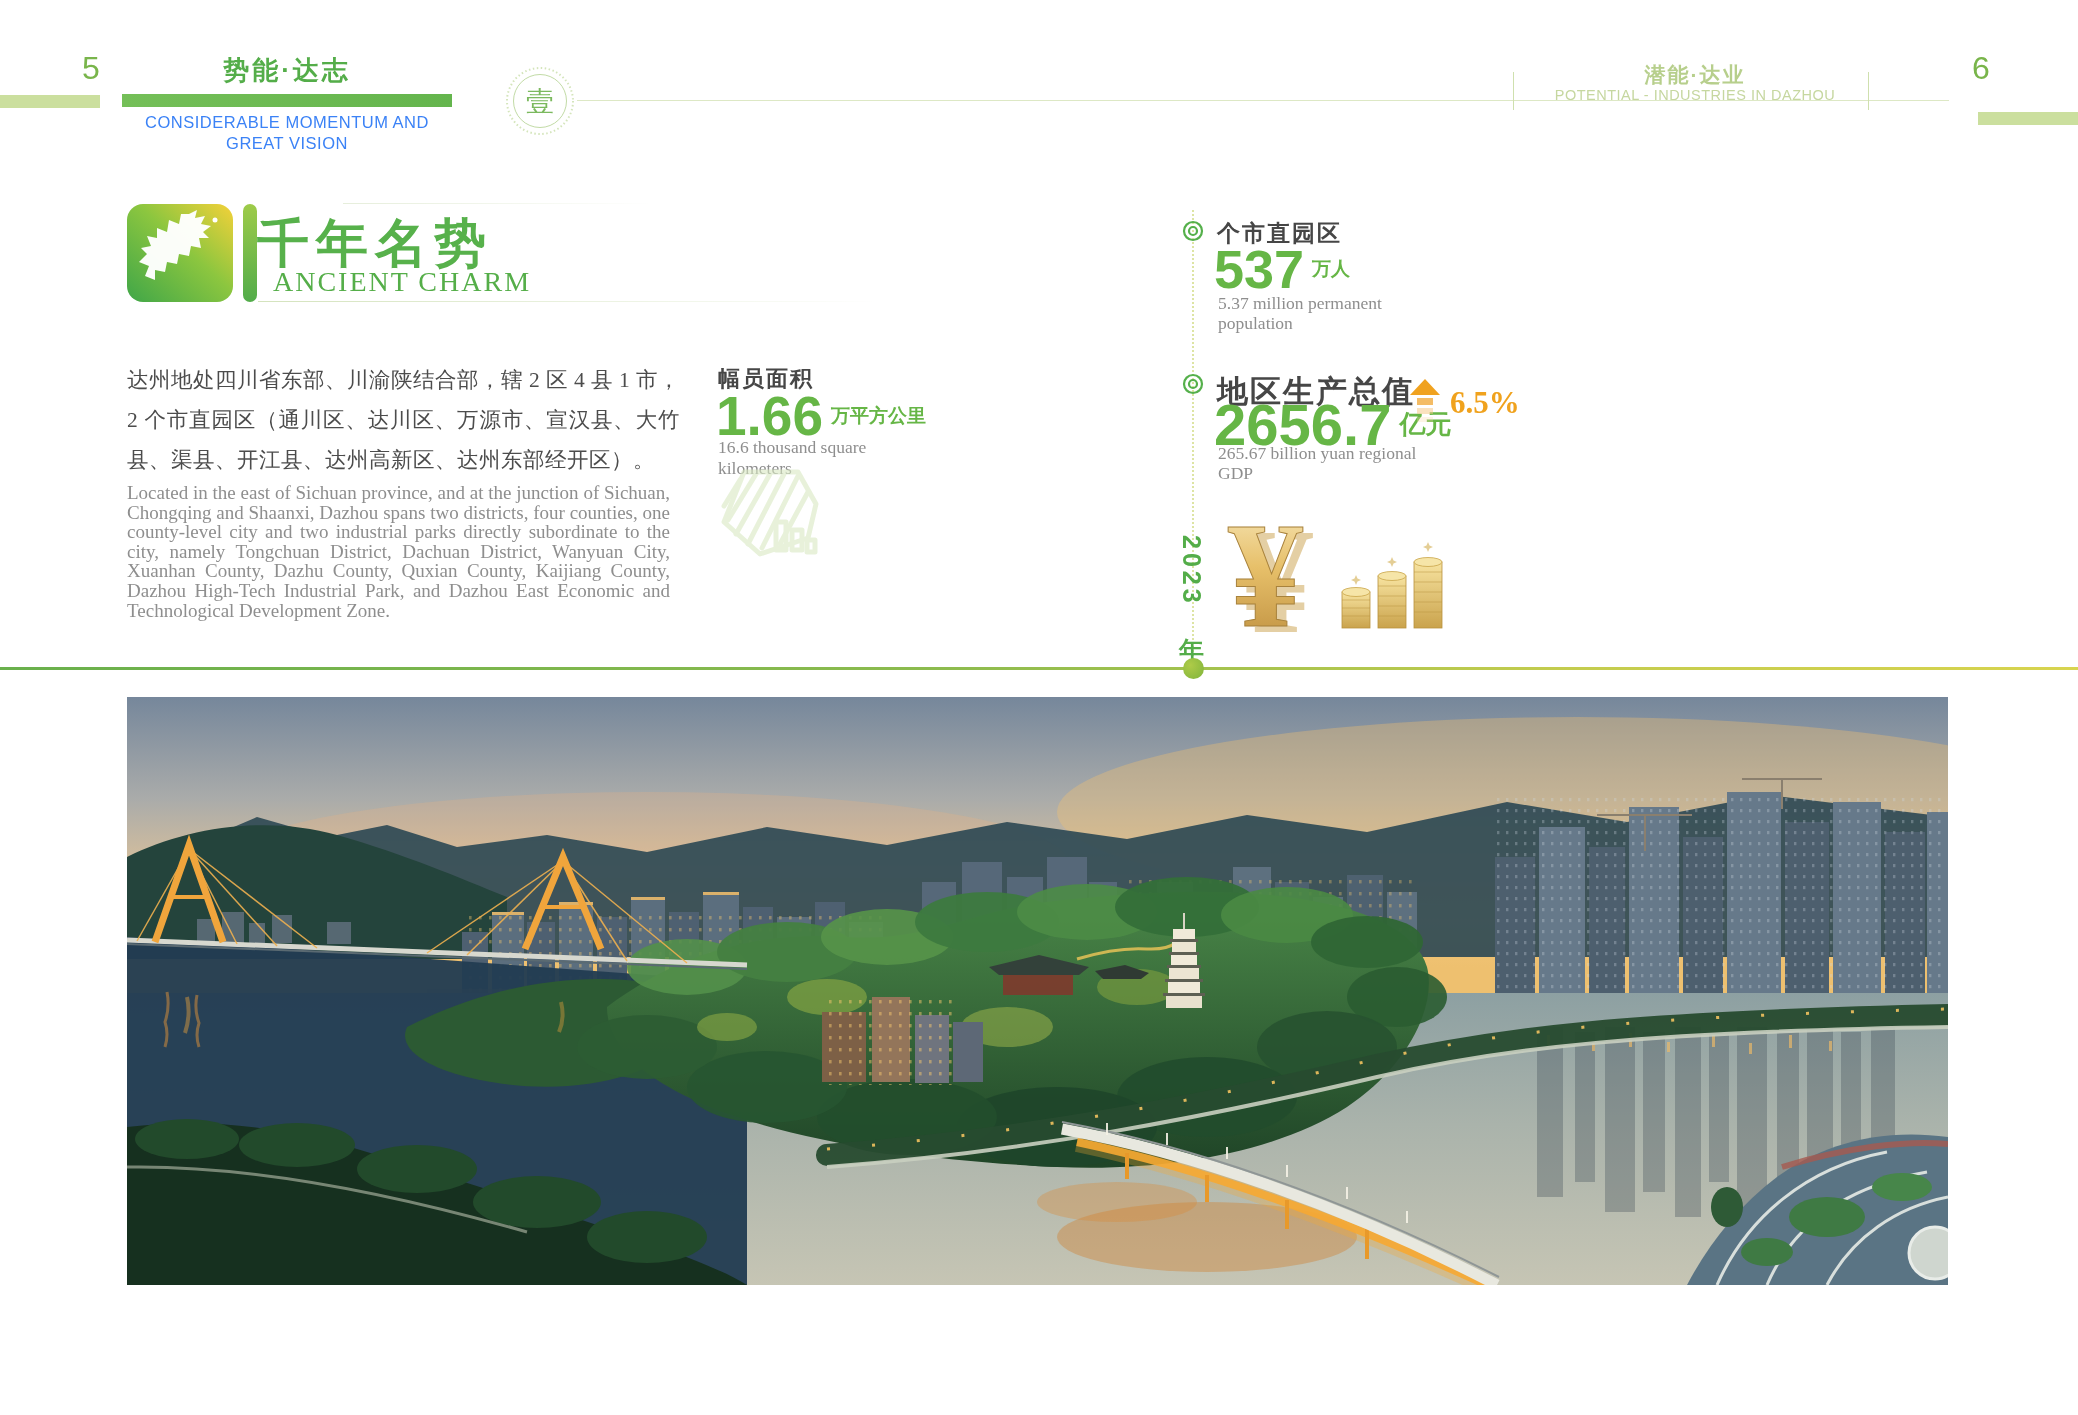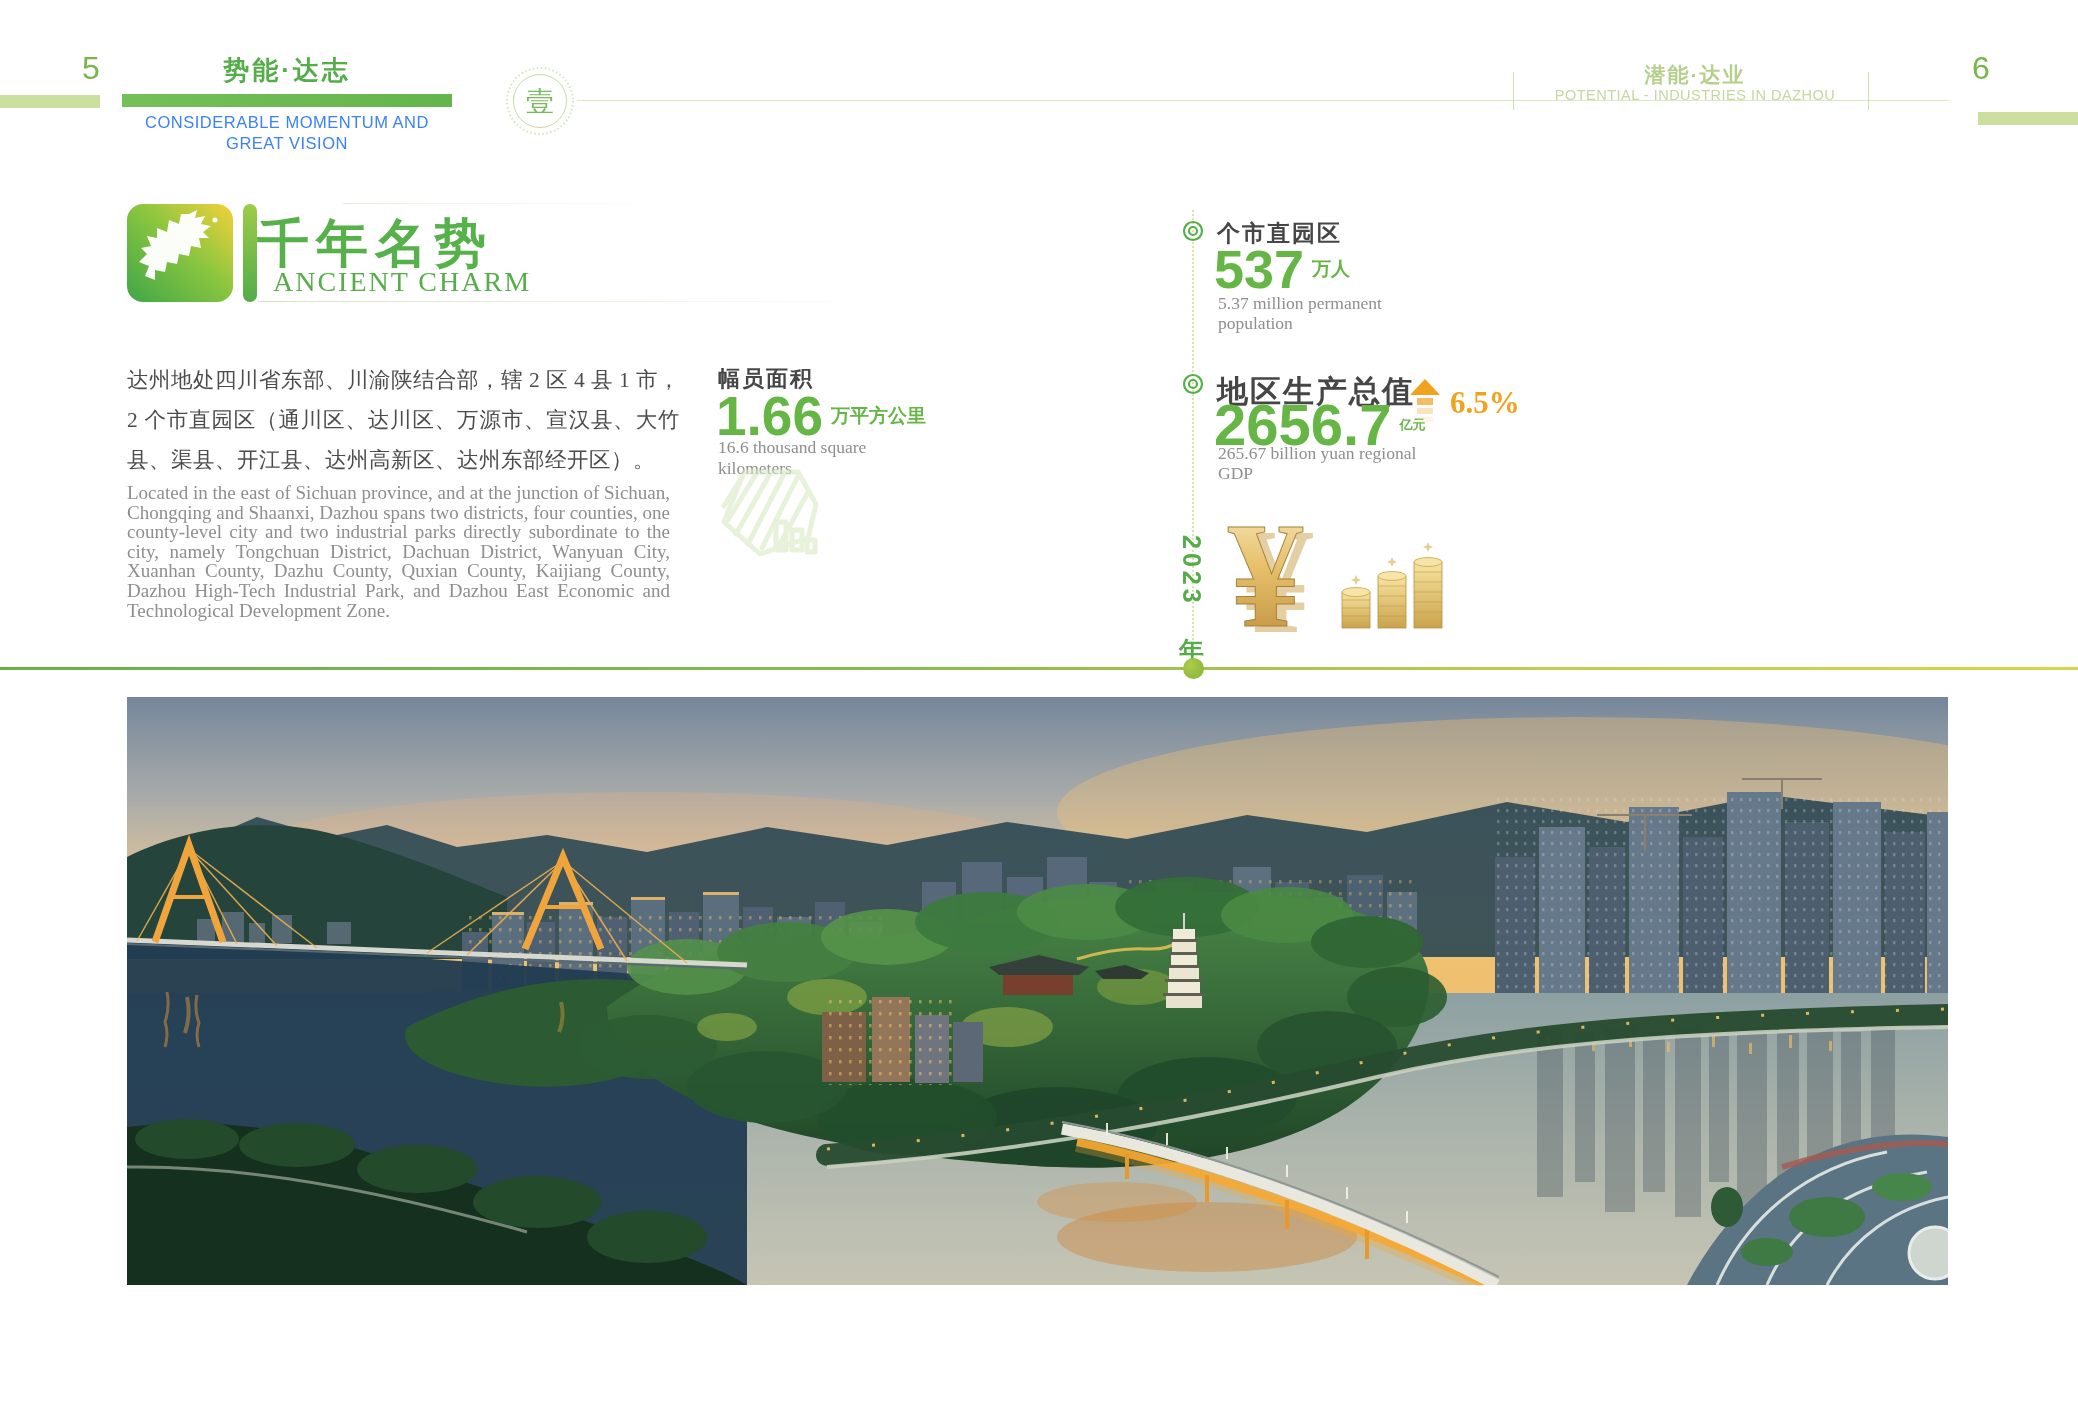--- a/index.html
+++ b/index.html
@@ -50,21 +50,21 @@
   #area-cap{left:718px;top:437px;width:190px;font-size:17.5px;line-height:21px;}
   #land-icon{left:710px;top:466px;opacity:.6;}
 
   #dotline{left:1192px;top:210px;height:450px;width:0;border-left:2px dotted #dde4a4;}
   .bullet{width:22px;height:22px;}
   #b-pop{left:1182px;top:220px;} #b-gdp{left:1182px;top:373px;}
   #pop-label{left:1217px;top:218px;font-size:23px;}
   #pop-row{left:1214px;top:238px;} #pop-row .stat-value{font-size:54px;} #pop-row .stat-unit{font-size:19px;}
   #pop-cap{left:1218px;top:293px;width:230px;font-size:17.5px;line-height:20px;}
   #gdp-label{left:1217px;top:371px;font-size:31px;}
-  #gdp-row{left:1214px;top:391px;} #gdp-row .stat-value{font-size:58px;} #gdp-row .stat-unit{font-size:13px;}
+  #gdp-row{left:1214px;top:391px;} #gdp-row .stat-value{font-size:58px;} #gdp-row .stat-unit{font-size:26px;}
   #gdp-cap{left:1218px;top:443px;width:230px;font-size:17.5px;line-height:20px;}
   #growth-arrow{left:1408px;top:377px;}
   #growth-val{left:1450px;top:385px;font-size:31px;font-weight:bold;color:#f0a21d;font-family:"Liberation Serif",serif;}
   #year-v{left:1176px;top:535px;writing-mode:vertical-rl;text-orientation:mixed;font-size:25px;font-weight:bold;color:#54ad49;letter-spacing:4px;}
   #gold-art{left:1222px;top:500px;}
   #divider-dot{left:1183px;top:658px;width:21px;height:21px;border-radius:50%;
                background:radial-gradient(circle at 35% 35%,#aecb48,#7fb43c);}
   #divider{left:0;top:667px;width:2078px;height:3px;
            background:linear-gradient(90deg,#69b04c,#8cbb4e 45%,#c3cc4e 75%,#d8d44f);}
 

